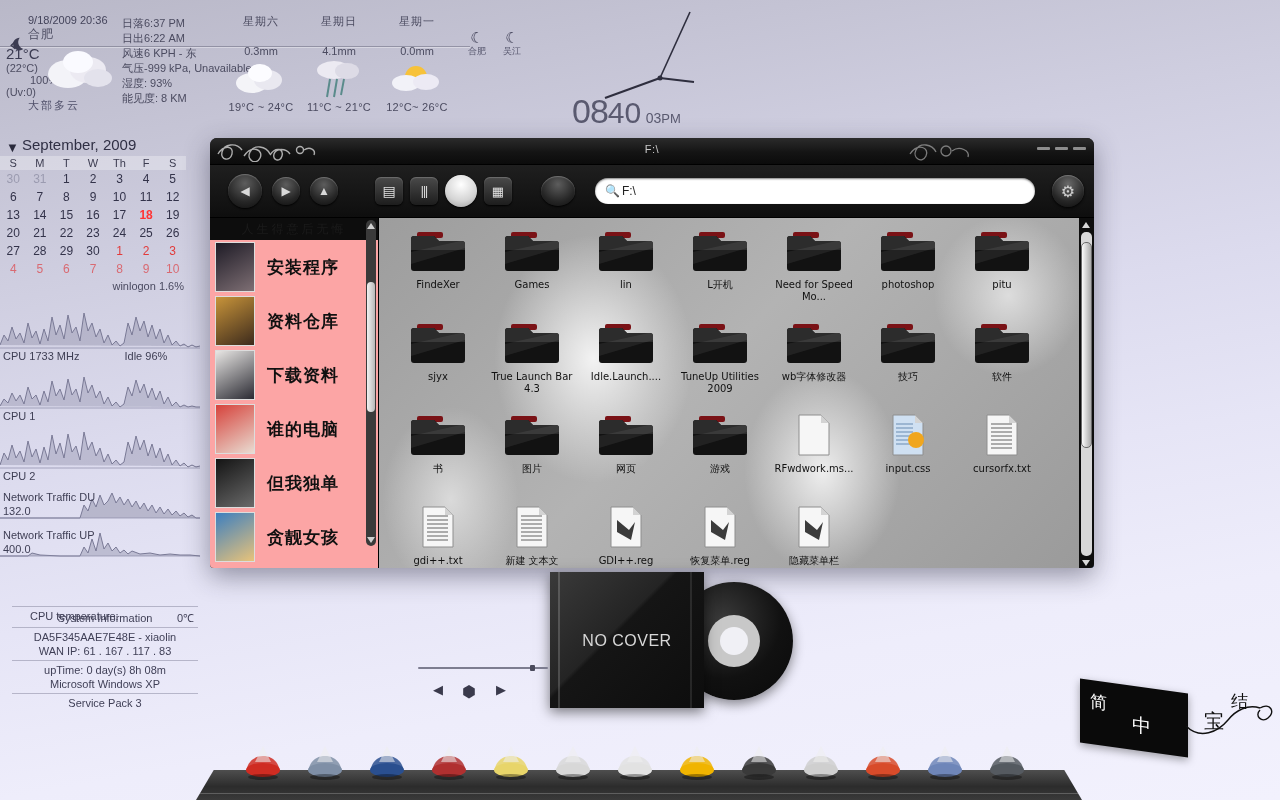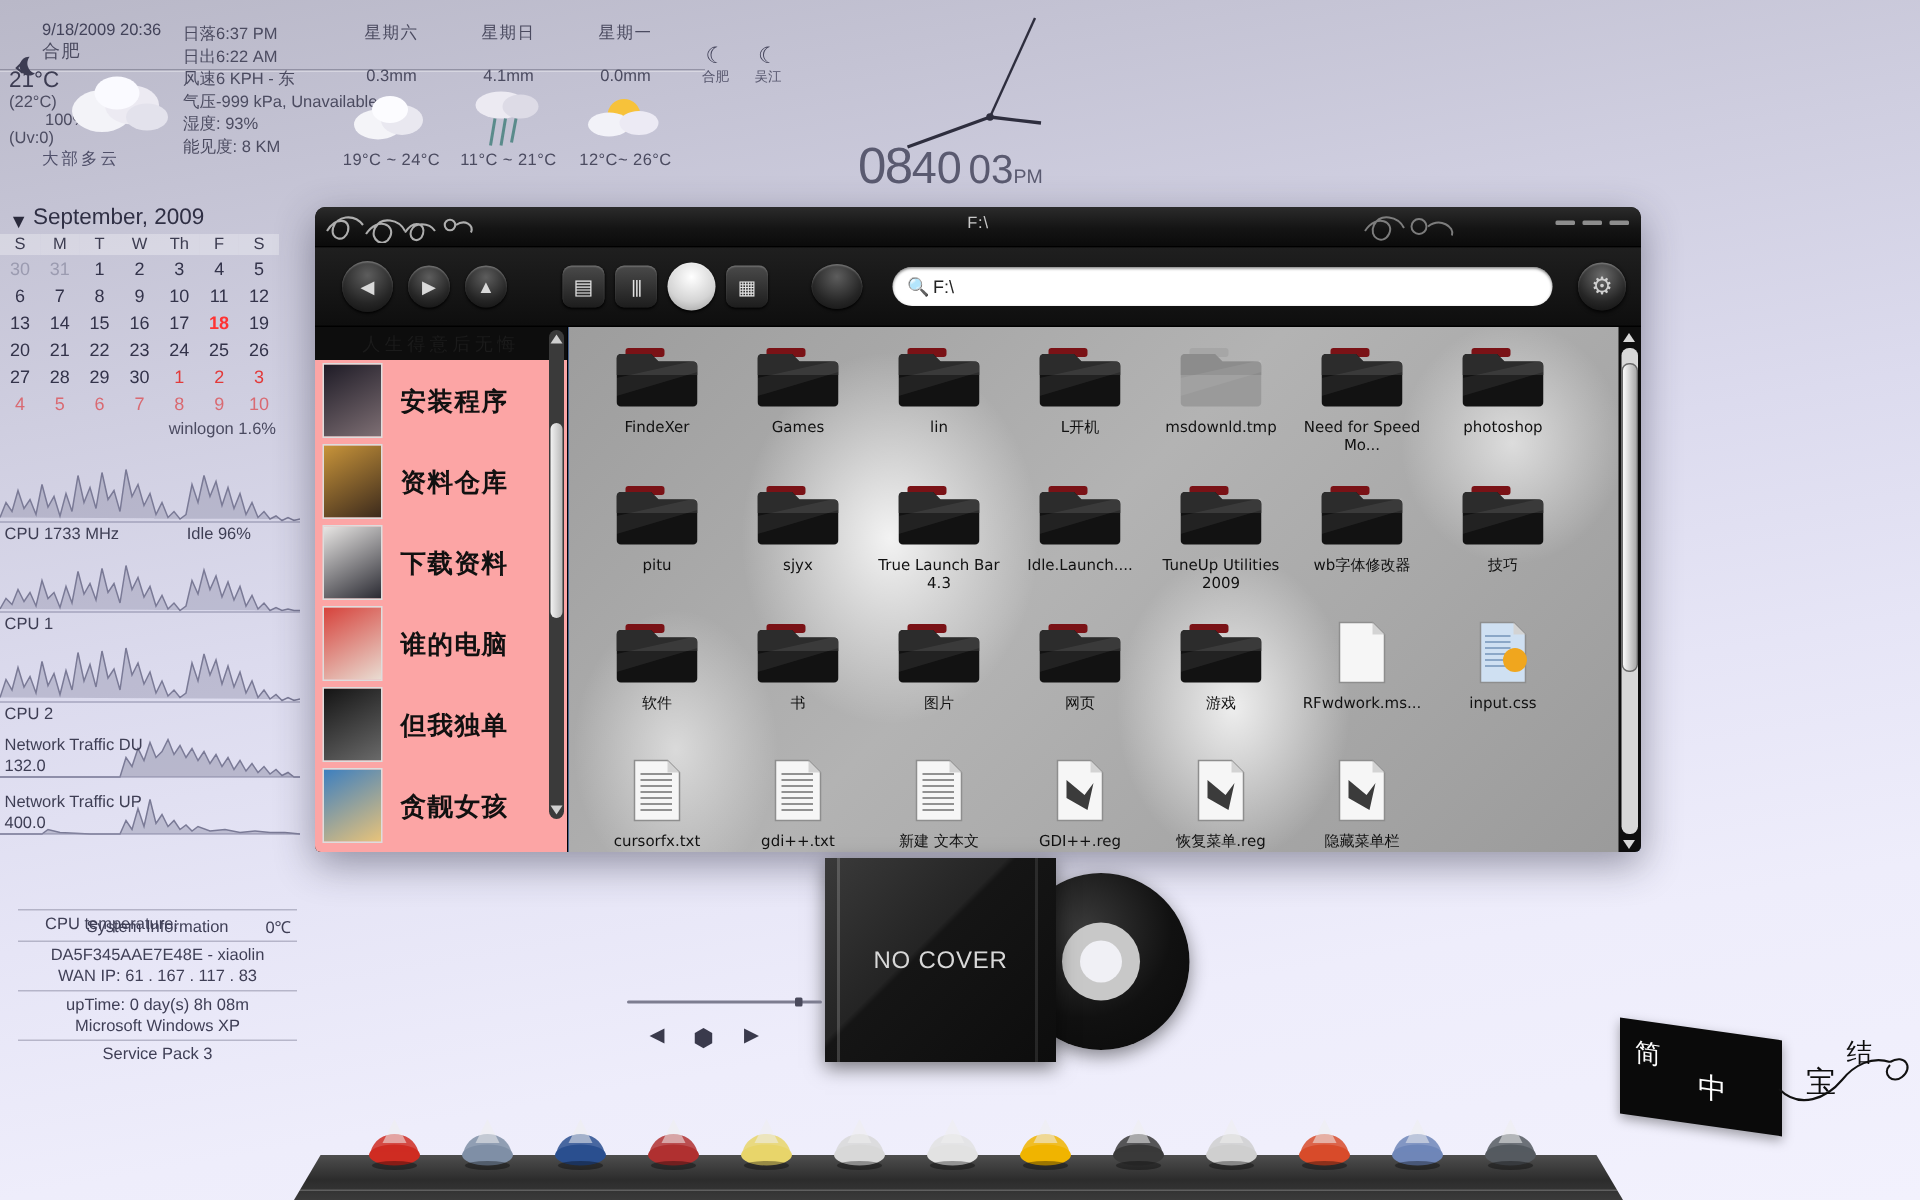--- a/index.html
+++ b/index.html
@@ -61,21 +61,21 @@
   #sysinfo .row{position:relative;padding:1px 0;}
   #sysinfo .sep{height:1px;background:rgba(120,120,145,.45);margin:2px 12px;}
   #sysinfo .left{position:absolute;left:30px;}
   #sysinfo .right{position:absolute;right:16px;}
 
   
   #clock{left:560px;top:6px;width:200px;height:130px;}
   #clock .digits{position:absolute;left:12px;top:86px;color:#5a5a70;}
   #clock .hh{font-size:34px;letter-spacing:-1px;}
   #clock .mm{font-size:30px;}
-  #clock .ss{font-size:27px;}
+  #clock .ss{font-size:14px;}
   #clock .ap{font-size:13px;}
 
   
   #explorer{left:210px;top:138px;width:884px;height:430px;
     background:#111;border-radius:7px 7px 4px 4px;
     box-shadow:0 8px 26px rgba(40,40,60,.45);overflow:hidden;}
   #titlebar{height:26px;background:linear-gradient(180deg,#2b2b2b 0%,#141414 55%,#0b0b0b 100%);
     position:relative;border-bottom:1px solid #000;}
   #titlebar .ttl{position:absolute;left:0;right:0;top:5px;text-align:center;
     font-size:11px;color:#c9c9c9;letter-spacing:.5px;}
@@ -571,29 +571,20 @@
             <div><svg class="folder" viewBox="0 0 54 42">
                 <rect x="6" y="2" width="26" height="6" rx="2" fill="#7a1216"></rect>
                 <path d="M3 6h20l5 5h23a3 3 0 0 1 3 3v24a3 3 0 0 1-3 3H3a3 3 0 0 1-3-3V9a3 3 0 0 1 3-3z" fill="#121212"></path>
                 <path d="M3 6h20l5 5h23a3 3 0 0 1 3 3v6H0V9a3 3 0 0 1 3-3z" fill="#2c2c2c"></path>
                 <path d="M0 22 L54 10 L54 18 L0 34z" fill="rgba(255,255,255,.07)"></path>
               </svg></div>
             <div class="nm">L开机</div>
           </div>
           <div class="fileitem">
             <div><svg class="folder" viewBox="0 0 54 42">
-                <rect x="6" y="2" width="26" height="6" rx="2" fill="#a6a6a6"></rect>
-                <path d="M3 6h20l5 5h23a3 3 0 0 1 3 3v24a3 3 0 0 1-3 3H3a3 3 0 0 1-3-3V9a3 3 0 0 1 3-3z" fill="#9a9a9a"></path>
-                <path d="M3 6h20l5 5h23a3 3 0 0 1 3 3v6H0V9a3 3 0 0 1 3-3z" fill="#8c8c8c"></path>
-                <path d="M0 22 L54 10 L54 18 L0 34z" fill="rgba(255,255,255,.07)"></path>
-              </svg></div>
-            <div class="nm">msdownld.tmp</div>
-          </div>
-          <div class="fileitem">
-            <div><svg class="folder" viewBox="0 0 54 42">
                 <rect x="6" y="2" width="26" height="6" rx="2" fill="#7a1216"></rect>
                 <path d="M3 6h20l5 5h23a3 3 0 0 1 3 3v24a3 3 0 0 1-3 3H3a3 3 0 0 1-3-3V9a3 3 0 0 1 3-3z" fill="#121212"></path>
                 <path d="M3 6h20l5 5h23a3 3 0 0 1 3 3v6H0V9a3 3 0 0 1 3-3z" fill="#2c2c2c"></path>
                 <path d="M0 22 L54 10 L54 18 L0 34z" fill="rgba(255,255,255,.07)"></path>
               </svg></div>
             <div class="nm">Need for Speed Mo...</div>
           </div>
           <div class="fileitem">
             <div><svg class="folder" viewBox="0 0 54 42">
                 <rect x="6" y="2" width="26" height="6" rx="2" fill="#7a1216"></rect>

